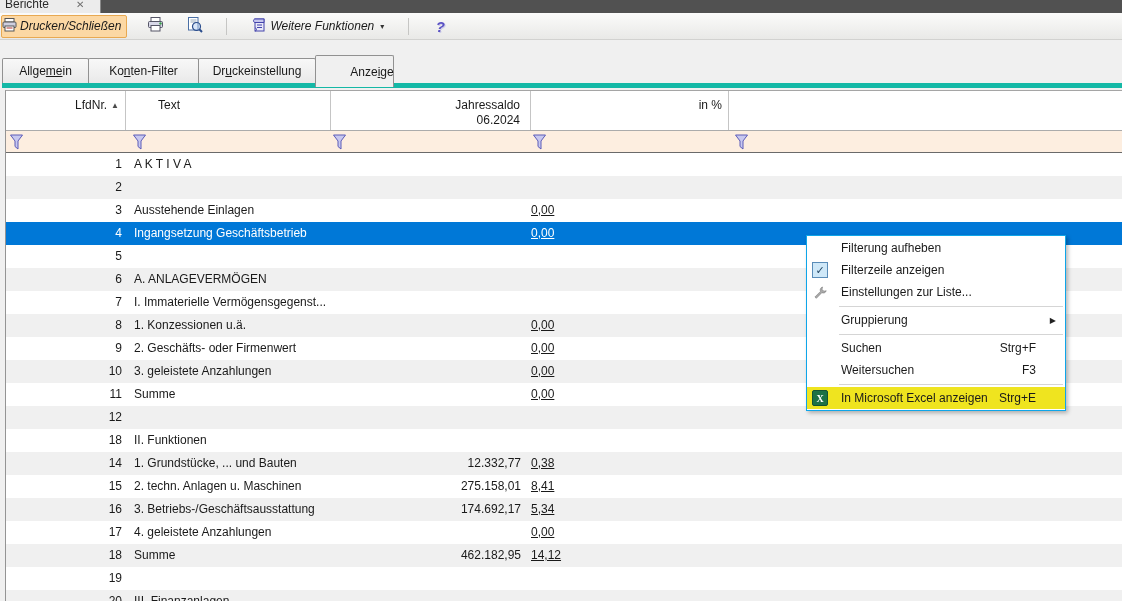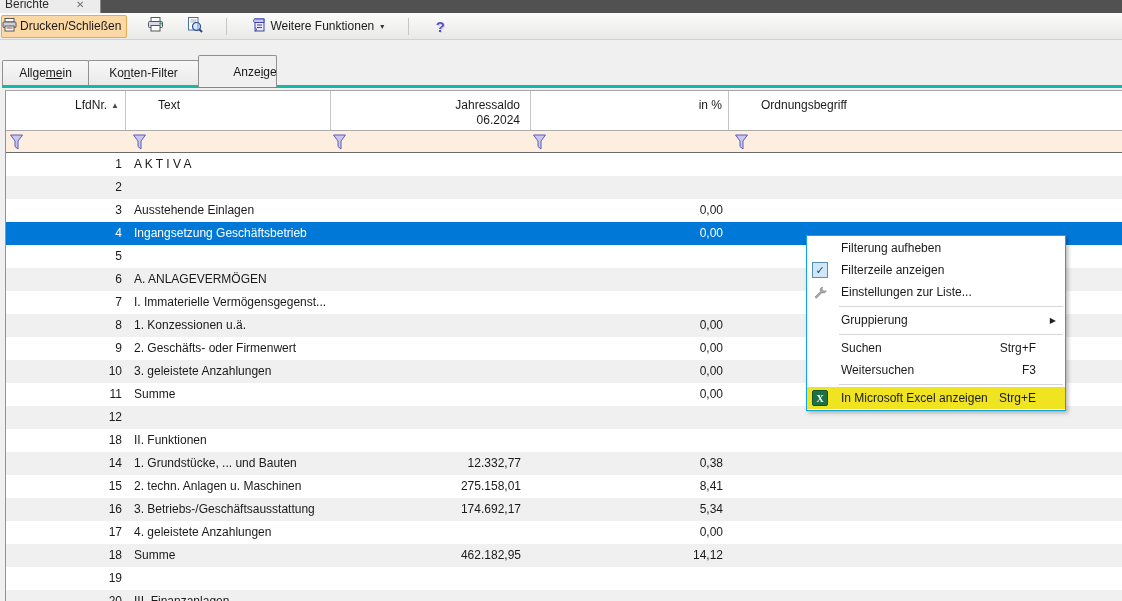--- a/index.html
+++ b/index.html
@@ -10,32 +10,32 @@
   
   .titlebar{position:absolute;left:0;top:0;width:1122px;height:13px;background:#515151;}
   .title-tab{position:absolute;left:0;top:0;width:100px;height:13px;background:#ececec;
              overflow:hidden;border-right:1px solid #8a8a8a;}
   .title-tab .lbl{position:absolute;left:5px;top:-3px;font-size:12px;color:#2a2a2a;}
   .title-close{position:absolute;left:76px;top:-1px;font-size:10px;color:#6f6f6f;font-weight:bold;}
 
   
   .toolbar{position:absolute;left:0;top:13px;width:1122px;height:27px;
            background:linear-gradient(#fbfbfa,#e9e9e7);border-bottom:1px solid #d2d2d0;
-           display:flex;align-items:center;gap:16px;padding-left:1px;box-sizing:border-box;}
+           display:flex;align-items:center;gap:16px;padding-left:1px;box-sizing:border-box;font-style:italic;}
   .tb-btn{display:flex;align-items:center;gap:3px;height:21px;padding:0 5px;border-radius:2px;}
   .tb-btn.hot{background:#fcd8a4;border:1px solid #e8a952;}
   .tb-ico{width:24px;height:21px;display:flex;align-items:center;justify-content:center;border-radius:2px;}
   .tb-sep{width:1px;height:17px;background:#c6c6c4;margin:0 3px;}
   .dd-arrow{font-size:8px;color:#333;margin-left:3px;}
   .help-q{color:#5a52c4;font-weight:bold;font-size:15px;text-shadow:1px 1px 0 #cfcfe8;}
   .clip-ico{margin-left:-5px;}
 
   
   .tabstrip{position:absolute;left:2px;top:55px;width:1120px;height:33px;
-            border-bottom:3px solid #14b8a6;display:flex;align-items:center;box-sizing:border-box;}
+            border-bottom:5px solid #14b8a6;display:flex;align-items:center;box-sizing:border-box;}
   .tab{height:25px;margin-top:auto;background:linear-gradient(#f8f8f8,#e9e9e9);
        border:1px solid #919191;border-bottom:none;border-radius:2px 2px 0 0;
        display:flex;align-items:center;justify-content:center;box-sizing:border-box;margin-right:-1px;}
   .tab.active{height:32px;background:#f0f0f0;margin-bottom:-1px;z-index:2;position:relative;
               border-radius:2px 2px 0 0;padding-left:35px;}
   .tab u{text-decoration:underline;}
   .t1{width:87px}.t2{width:111px}.t3{width:118px}.t4{width:79px}
 
   
   .table{position:absolute;left:5px;top:90px;right:0;bottom:0;
@@ -57,21 +57,21 @@
   .funnel{position:absolute;top:3px;width:13px;height:16px;}
   .f1{left:4px}.f2{left:127px}.f3{left:327px}.f4{left:527px}.f5{left:729px}
 
   .trow{height:23px;line-height:23px;}
   .trow.stripe{background:#f0f0f0;}
   .trow.selected{background:#0078d7;color:#fff;}
   .cell{overflow:hidden;white-space:nowrap;}
   .c-nr{text-align:right;padding-right:4px;}
   .c-text{padding-left:8px;}
   .c-saldo{text-align:right;padding-right:10px;}
-  .c-pct{text-align:right;padding-right:6px;}
+  .c-pct{padding-right:6px;text-decoration:underline;}
   .c-ord{padding-left:8px;}
 
   
   .cmenu{position:absolute;left:806px;top:235px;width:260px;background:#fff;
          border:1px solid #0ea5e9;box-shadow:2px 2px 4px rgba(0,0,0,.28);z-index:10;
          padding:1px 0;box-sizing:border-box;}
   .menu-item{position:relative;height:22px;display:flex;align-items:center;padding-left:34px;}
   .menu-item.highlighted{background:#efe41f;}
   .menu-sep{height:6px;position:relative;}
   .menu-sep::after{content:"";position:absolute;left:32px;right:2px;top:3px;border-top:1px solid #d5d5d5;}
@@ -149,42 +149,42 @@
     </div>
   </div>
 
   <div class="tabstrip">
     <div class="tab t1">
       <span><span>Allge</span><u>me</u><span>in</span></span>
     </div>
     <div class="tab t2">
       <span><span>Ko</span><u>n</u><span>ten-Filter</span></span>
     </div>
+    <div class="tab t3">
+      <span><span>Dr</span><u>u</u><span>ckeinstellung</span></span>
+    </div>
     <div class="tab t4 active">
       <span><span>Anze</span><u>i</u><span>ge</span></span>
     </div>
   </div>
 
   <div class="table">
     <div class="thead grid5">
       <div class="th th1 th-r">
         <span>LfdNr.</span><span class="sort">▲</span>
       </div>
       <div class="th th2">
         <span>Text</span>
       </div>
       <div class="th th3 th-r">
         <div>Jahressaldo</div>
         <div>06.2024</div>
       </div>
       <div class="th th4 th-r">
         <span>in %</span>
-      </div>
-      <div class="th th5 last">
-        <span>Ordnungsbegriff</span>
       </div>
     </div>
 
     <div class="filterrow">
       <span class="funnel f1"><svg width="13" height="16" viewBox="0 0 13 16">
             <path d="M0.5,1 h12 l-4.5,6 v8 l-3,-2.5 v-5.5 Z" fill="#c8c8ef" stroke="#5c5cb8"></path>
           </svg></span>
       <span class="funnel f2"><svg width="13" height="16" viewBox="0 0 13 16">
             <path d="M0.5,1 h12 l-4.5,6 v8 l-3,-2.5 v-5.5 Z" fill="#c8c8ef" stroke="#5c5cb8"></path>
           </svg></span>

